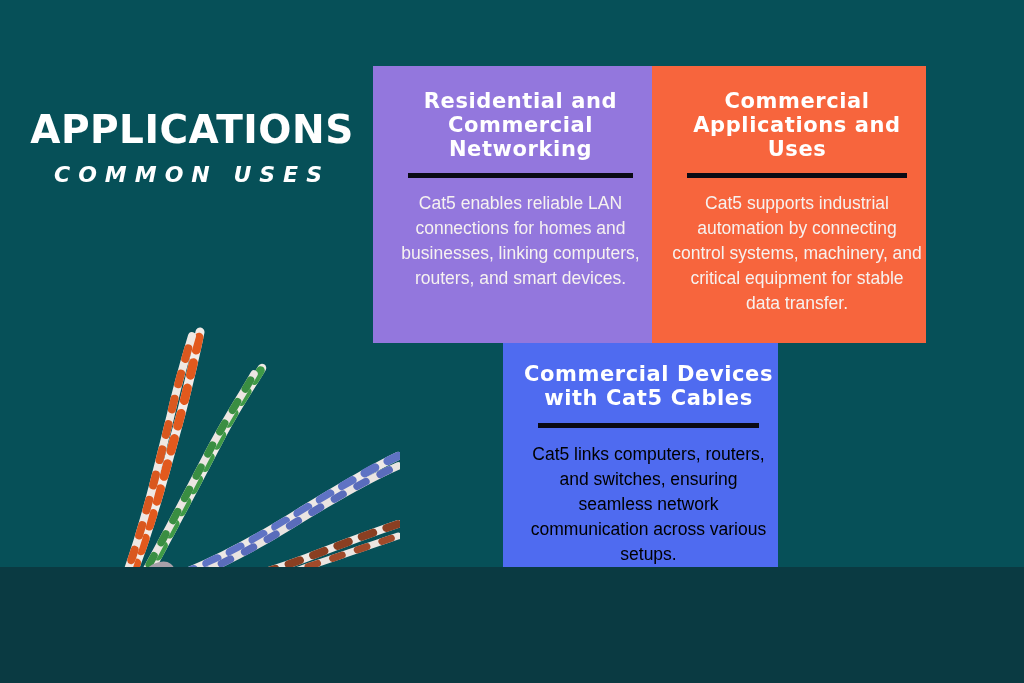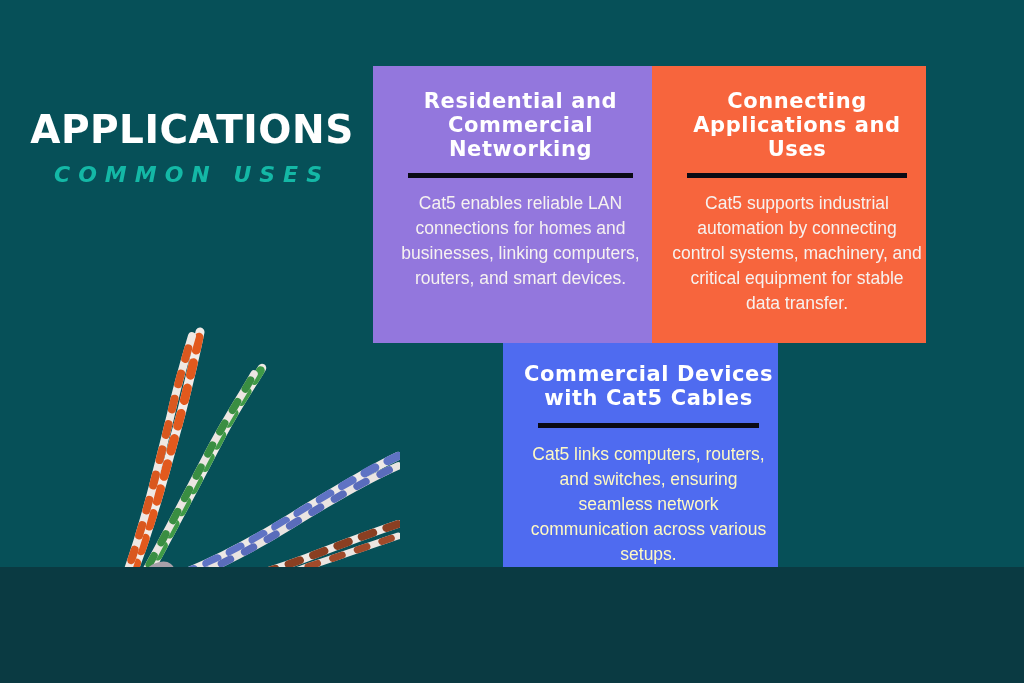--- a/index.html
+++ b/index.html
@@ -38,21 +38,21 @@
     font-size: 38px;
     margin-top: 2px;
   }
   .subtitle {
     margin-top: 12px;
     font-family: "DejaVu Sans", sans-serif;
     font-weight: bold;
     font-style: italic;
     font-size: 22px;
     letter-spacing: 8px;
-    color: #14b8a6;
+    color: #ffffff;
     text-transform: uppercase;
     white-space: nowrap;
   }
 
   
   .card {
     position: absolute;
     box-sizing: border-box;
     padding: 24px 4px 16px 20px;
     text-align: center;
@@ -99,21 +99,21 @@
     margin-bottom: 14px;
   }
   .card-body {
     font-family: "Liberation Sans", sans-serif;
     font-weight: 400;
     font-size: 17.5px;
     line-height: 1.43;
     color: #f6f2f0;
   }
   .card-blue .card-body {
-    color: #fef9c3;
+    color: #000000;
   }
 
   
   .cable-art {
     position: absolute;
     left: 0px;
     top: 270px;
     width: 400px;
     height: 413px;
   }
@@ -198,21 +198,21 @@
     <div class="subtitle">COMMON USES</div>
   </div>
 
   <div class="card card-purple">
     <div class="card-heading">Residential and Commercial Networking</div>
     <div class="card-rule"></div>
     <div class="card-body">Cat5 enables reliable LAN connections for homes and businesses, linking computers, routers, and smart devices.</div>
   </div>
 
   <div class="card card-orange">
-    <div class="card-heading">Connecting Applications and Uses</div>
+    <div class="card-heading">Commercial Applications and Uses</div>
     <div class="card-rule"></div>
     <div class="card-body">Cat5 supports industrial automation by connecting control systems, machinery, and critical equipment for stable data transfer.</div>
   </div>
 
   <div class="card card-blue">
     <div class="card-heading">Commercial Devices with Cat5 Cables</div>
     <div class="card-rule"></div>
     <div class="card-body">Cat5 links computers, routers, and switches, ensuring seamless network communication across various setups.</div>
   </div>
 

